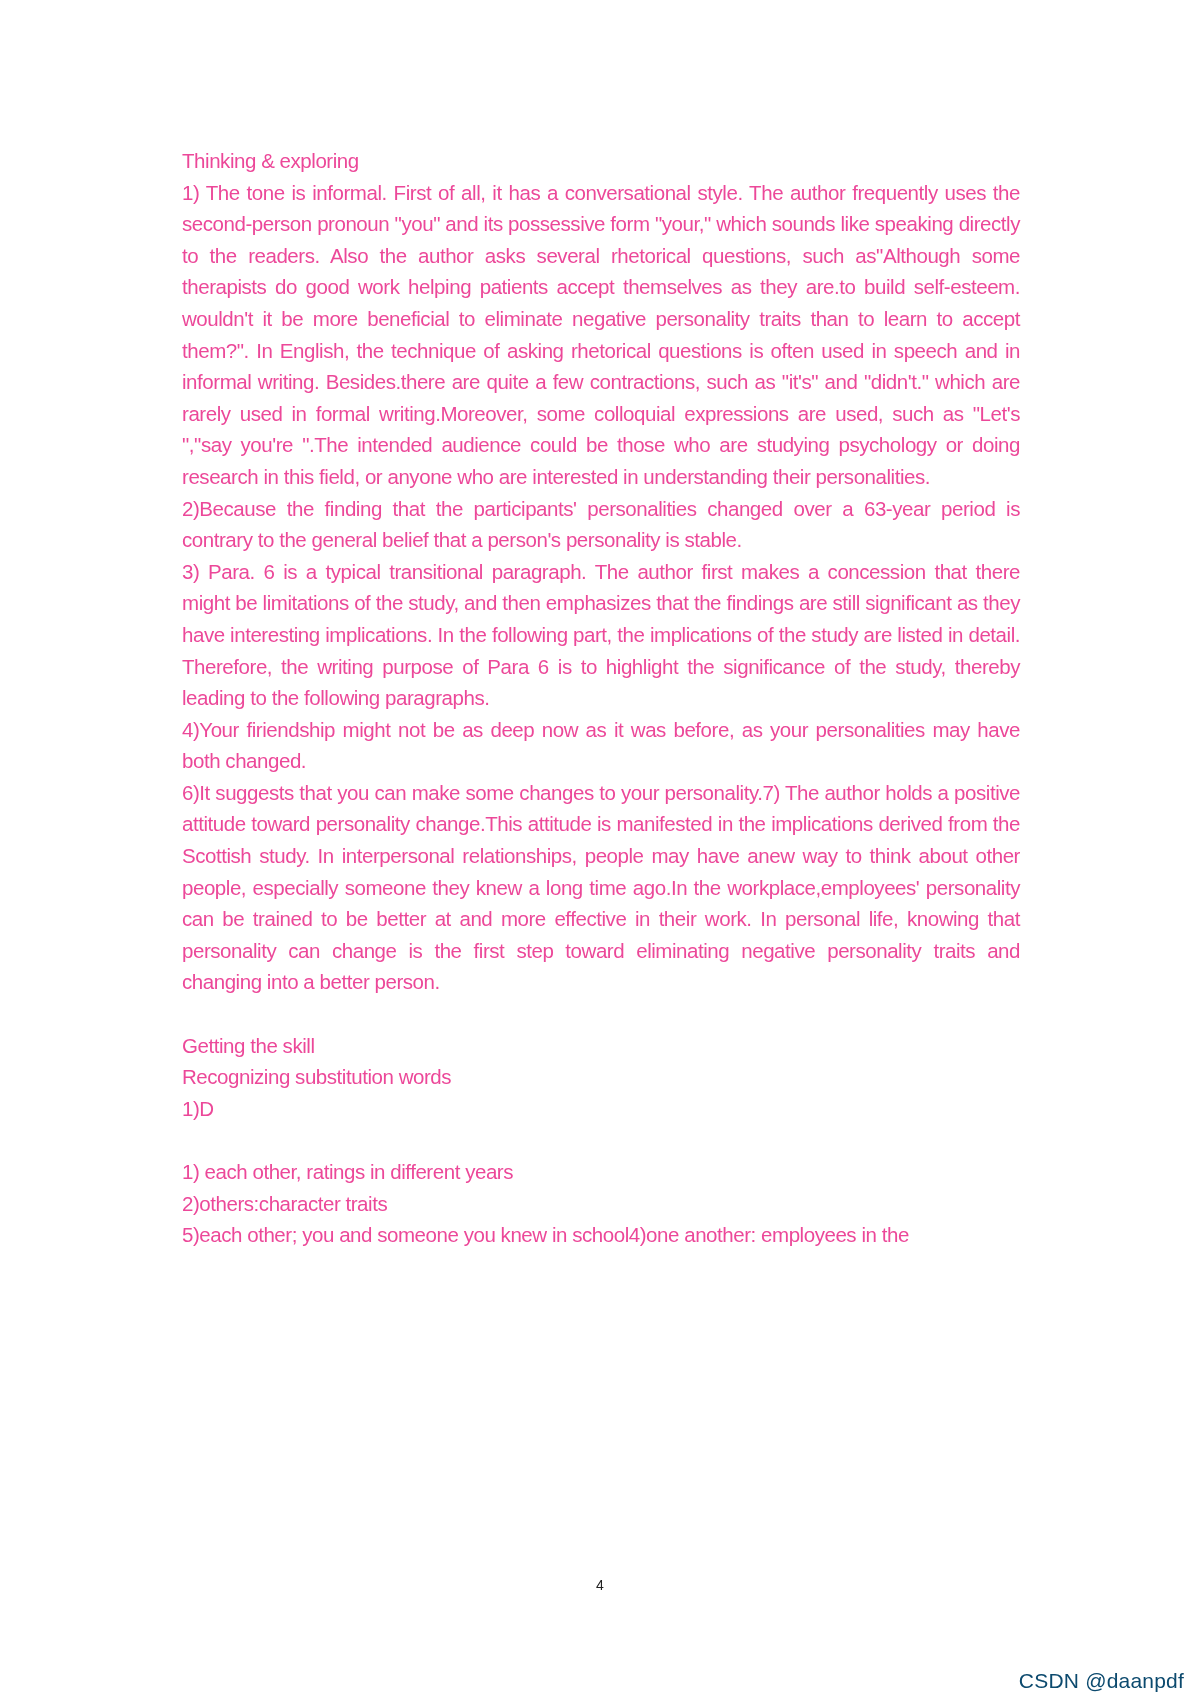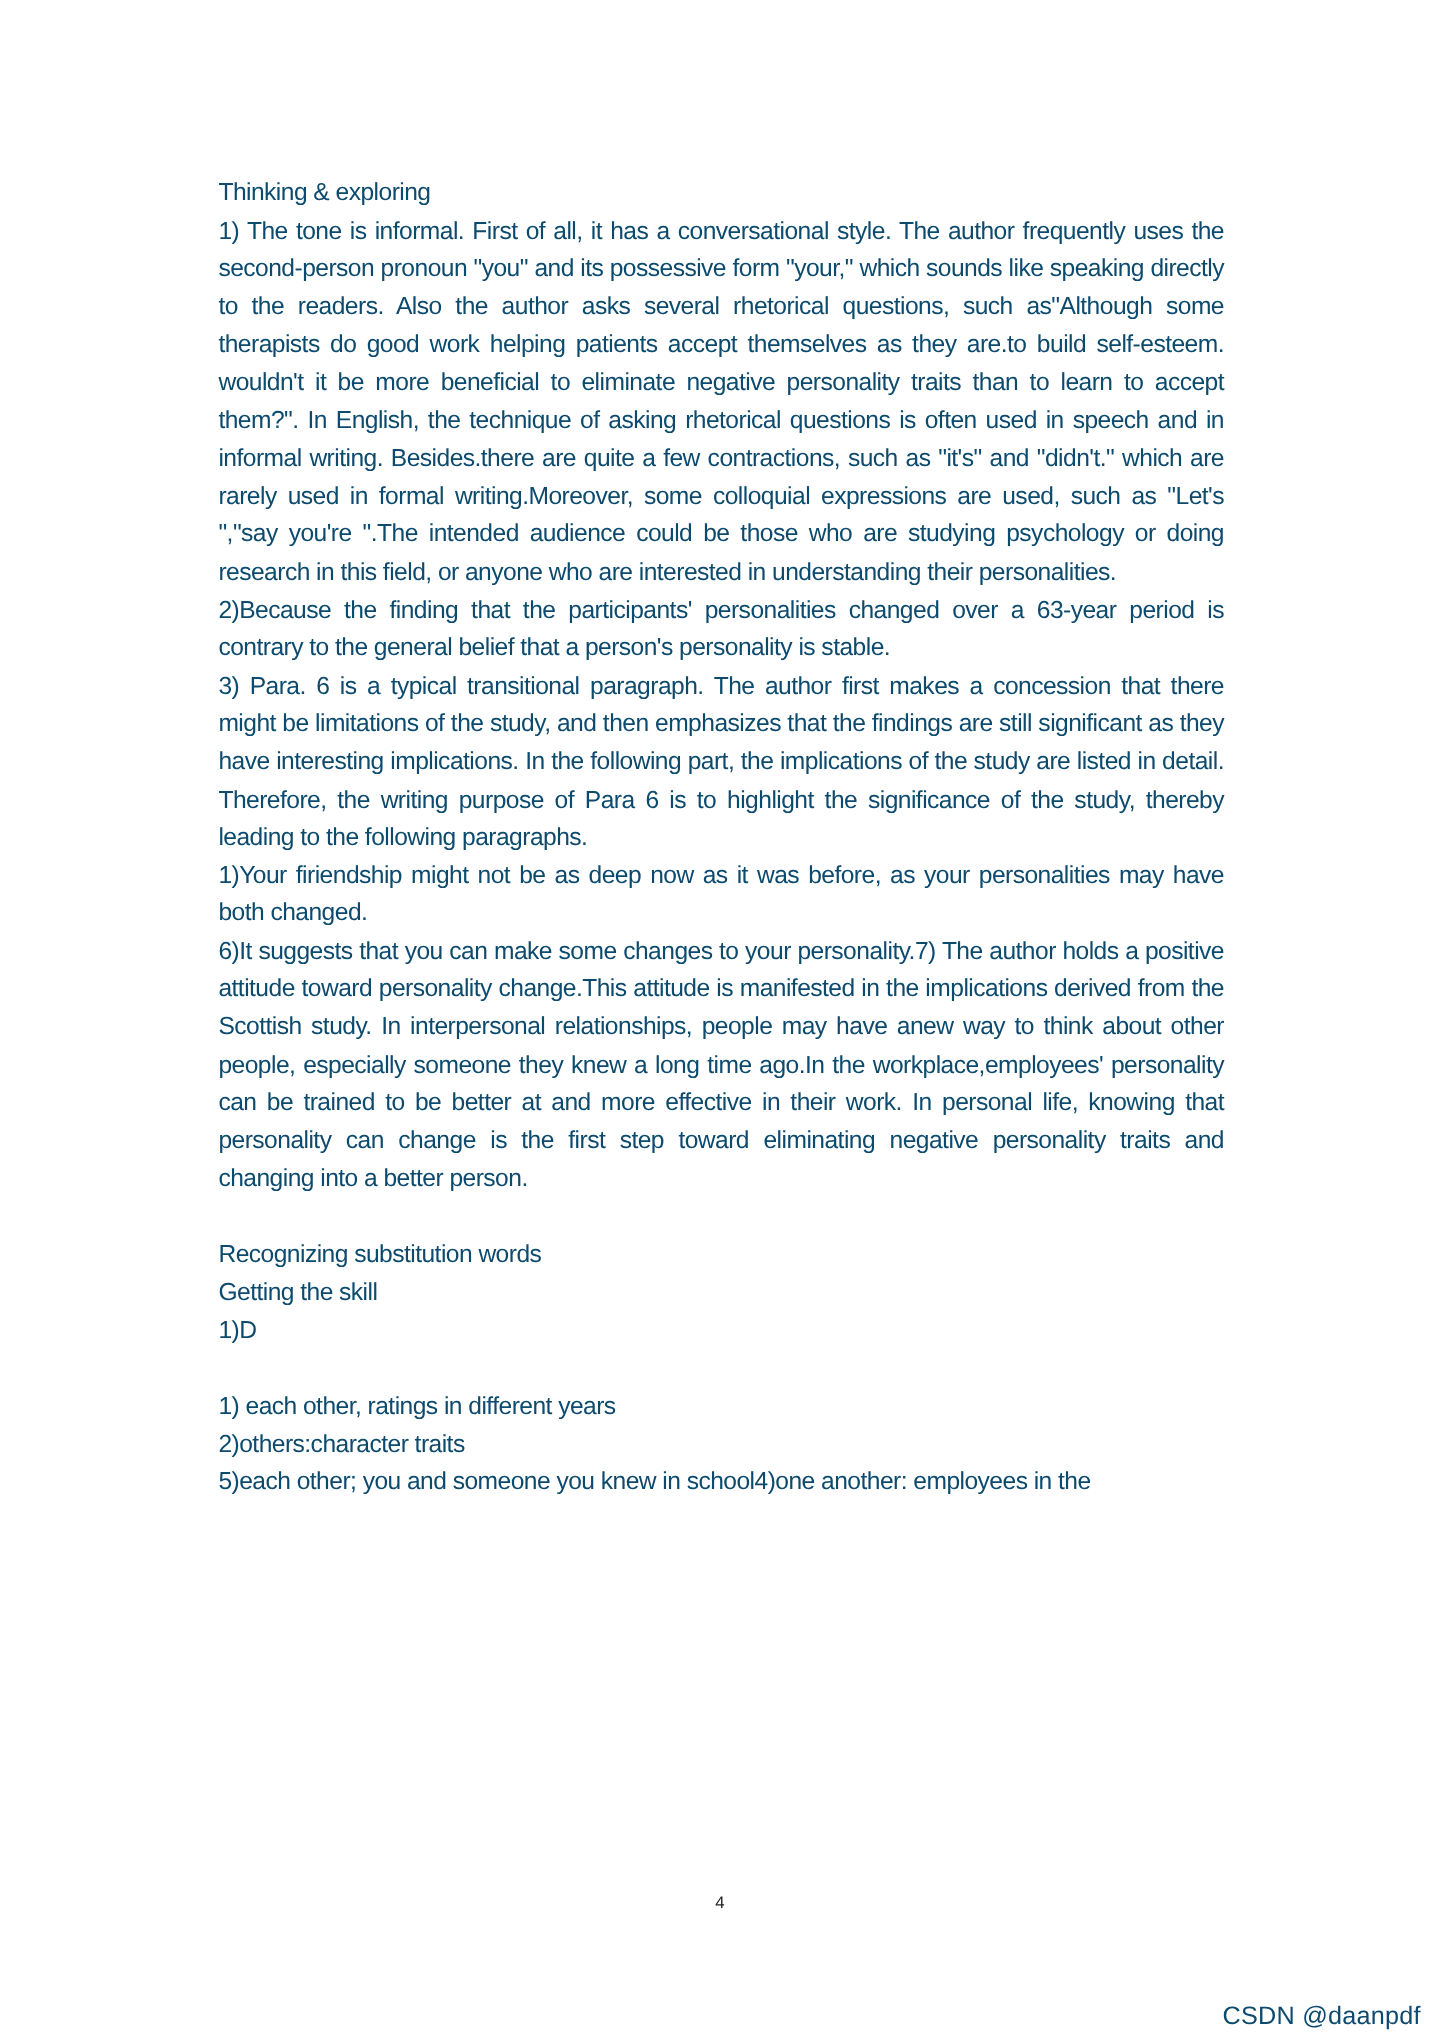--- a/index.html
+++ b/index.html
@@ -3,21 +3,21 @@
   <meta charset="utf-8">
   <style>
     html, body { margin: 0; padding: 0; background: #ffffff; }
     body { width: 1200px; height: 1697px; position: relative; overflow: hidden; }
     .page {
       position: absolute; left: 0; top: 0; width: 1200px; height: 1697px; background: #ffffff;
     }
     .content {
       position: absolute; left: 182px; top: 145px; width: 838px;
       font-family: "Liberation Sans", "DejaVu Sans", sans-serif;
-      font-size: 20.5px; line-height: 31.6px; color: #0c4a6e;
+      font-size: 20.5px; line-height: 31.6px; color: #ec4899;
       letter-spacing: -0.45px;
     }
     .line { display: block; white-space: nowrap; }
     .para { display: block; text-align: justify; text-align-last: left; }
     .blank { display: block; height: 31.6px; }
     .page-number {
       position: absolute; top: 1577px; left: 0; width: 1200px; text-align: center;
       font-family: "Liberation Sans", sans-serif; font-size: 14px; color: #222;
     }
     .watermark {
@@ -28,25 +28,25 @@
   </style>
 </head>
 <body>
 
 <div class="page">
   <div class="content">
     <span class="line">Thinking &amp; exploring</span>
     <span class="para">1) The tone is informal. First of all, it has a conversational style. The author frequently uses the second-person pronoun "you" and its possessive form "your," which sounds like speaking directly to the readers. Also the author asks several rhetorical questions, such as"Although some therapists do good work helping patients accept themselves as they are.to build self-esteem. wouldn't it be more beneficial to eliminate negative personality traits than to learn to accept them?". In English, the technique of asking rhetorical questions is often used in speech and in informal writing. Besides.there are quite a few contractions, such as "it's" and "didn't." which are rarely used in formal writing.Moreover, some colloquial expressions are used, such as "Let's ","say you're ".The intended audience could be those who are studying psychology or doing research in this field, or anyone who are interested in understanding their personalities.</span>
     <span class="para">2)Because the finding that the participants' personalities changed over a 63-year period is contrary to the general belief that a person's personality is stable.</span>
     <span class="para">3) Para. 6 is a typical transitional paragraph. The author first makes a concession that there might be limitations of the study, and then emphasizes that the findings are still significant as they have interesting implications. In the following part, the implications of the study are listed in detail. Therefore, the writing purpose of Para 6 is to highlight the significance of the study, thereby leading to the following paragraphs.</span>
-    <span class="para">1)Your firiendship might not be as deep now as it was before, as your personalities may have both changed.</span>
+    <span class="para">4)Your firiendship might not be as deep now as it was before, as your personalities may have both changed.</span>
     <span class="para">6)It suggests that you can make some changes to your personality.7) The author holds a positive attitude toward personality change.This attitude is manifested in the implications derived from the Scottish study. In interpersonal relationships, people may have anew way to think about other people, especially someone they knew a long time ago.In the workplace,employees' personality can be trained to be better at and more effective in their work. In personal life, knowing that personality can change is the first step toward eliminating negative personality traits and changing into a better person.</span>
     <span class="blank"></span>
+    <span class="line">Getting the skill</span>
     <span class="line">Recognizing substitution words</span>
-    <span class="line">Getting the skill</span>
     <span class="line">1)D</span>
     <span class="blank"></span>
     <span class="line">1) each other, ratings in different years</span>
     <span class="line">2)others:character traits</span>
     <span class="line">5)each other; you and someone you knew in school4)one another: employees in the</span>
   </div>
 
   <div class="page-number">4</div>
   <div class="watermark">CSDN @daanpdf</div>
 </div>

